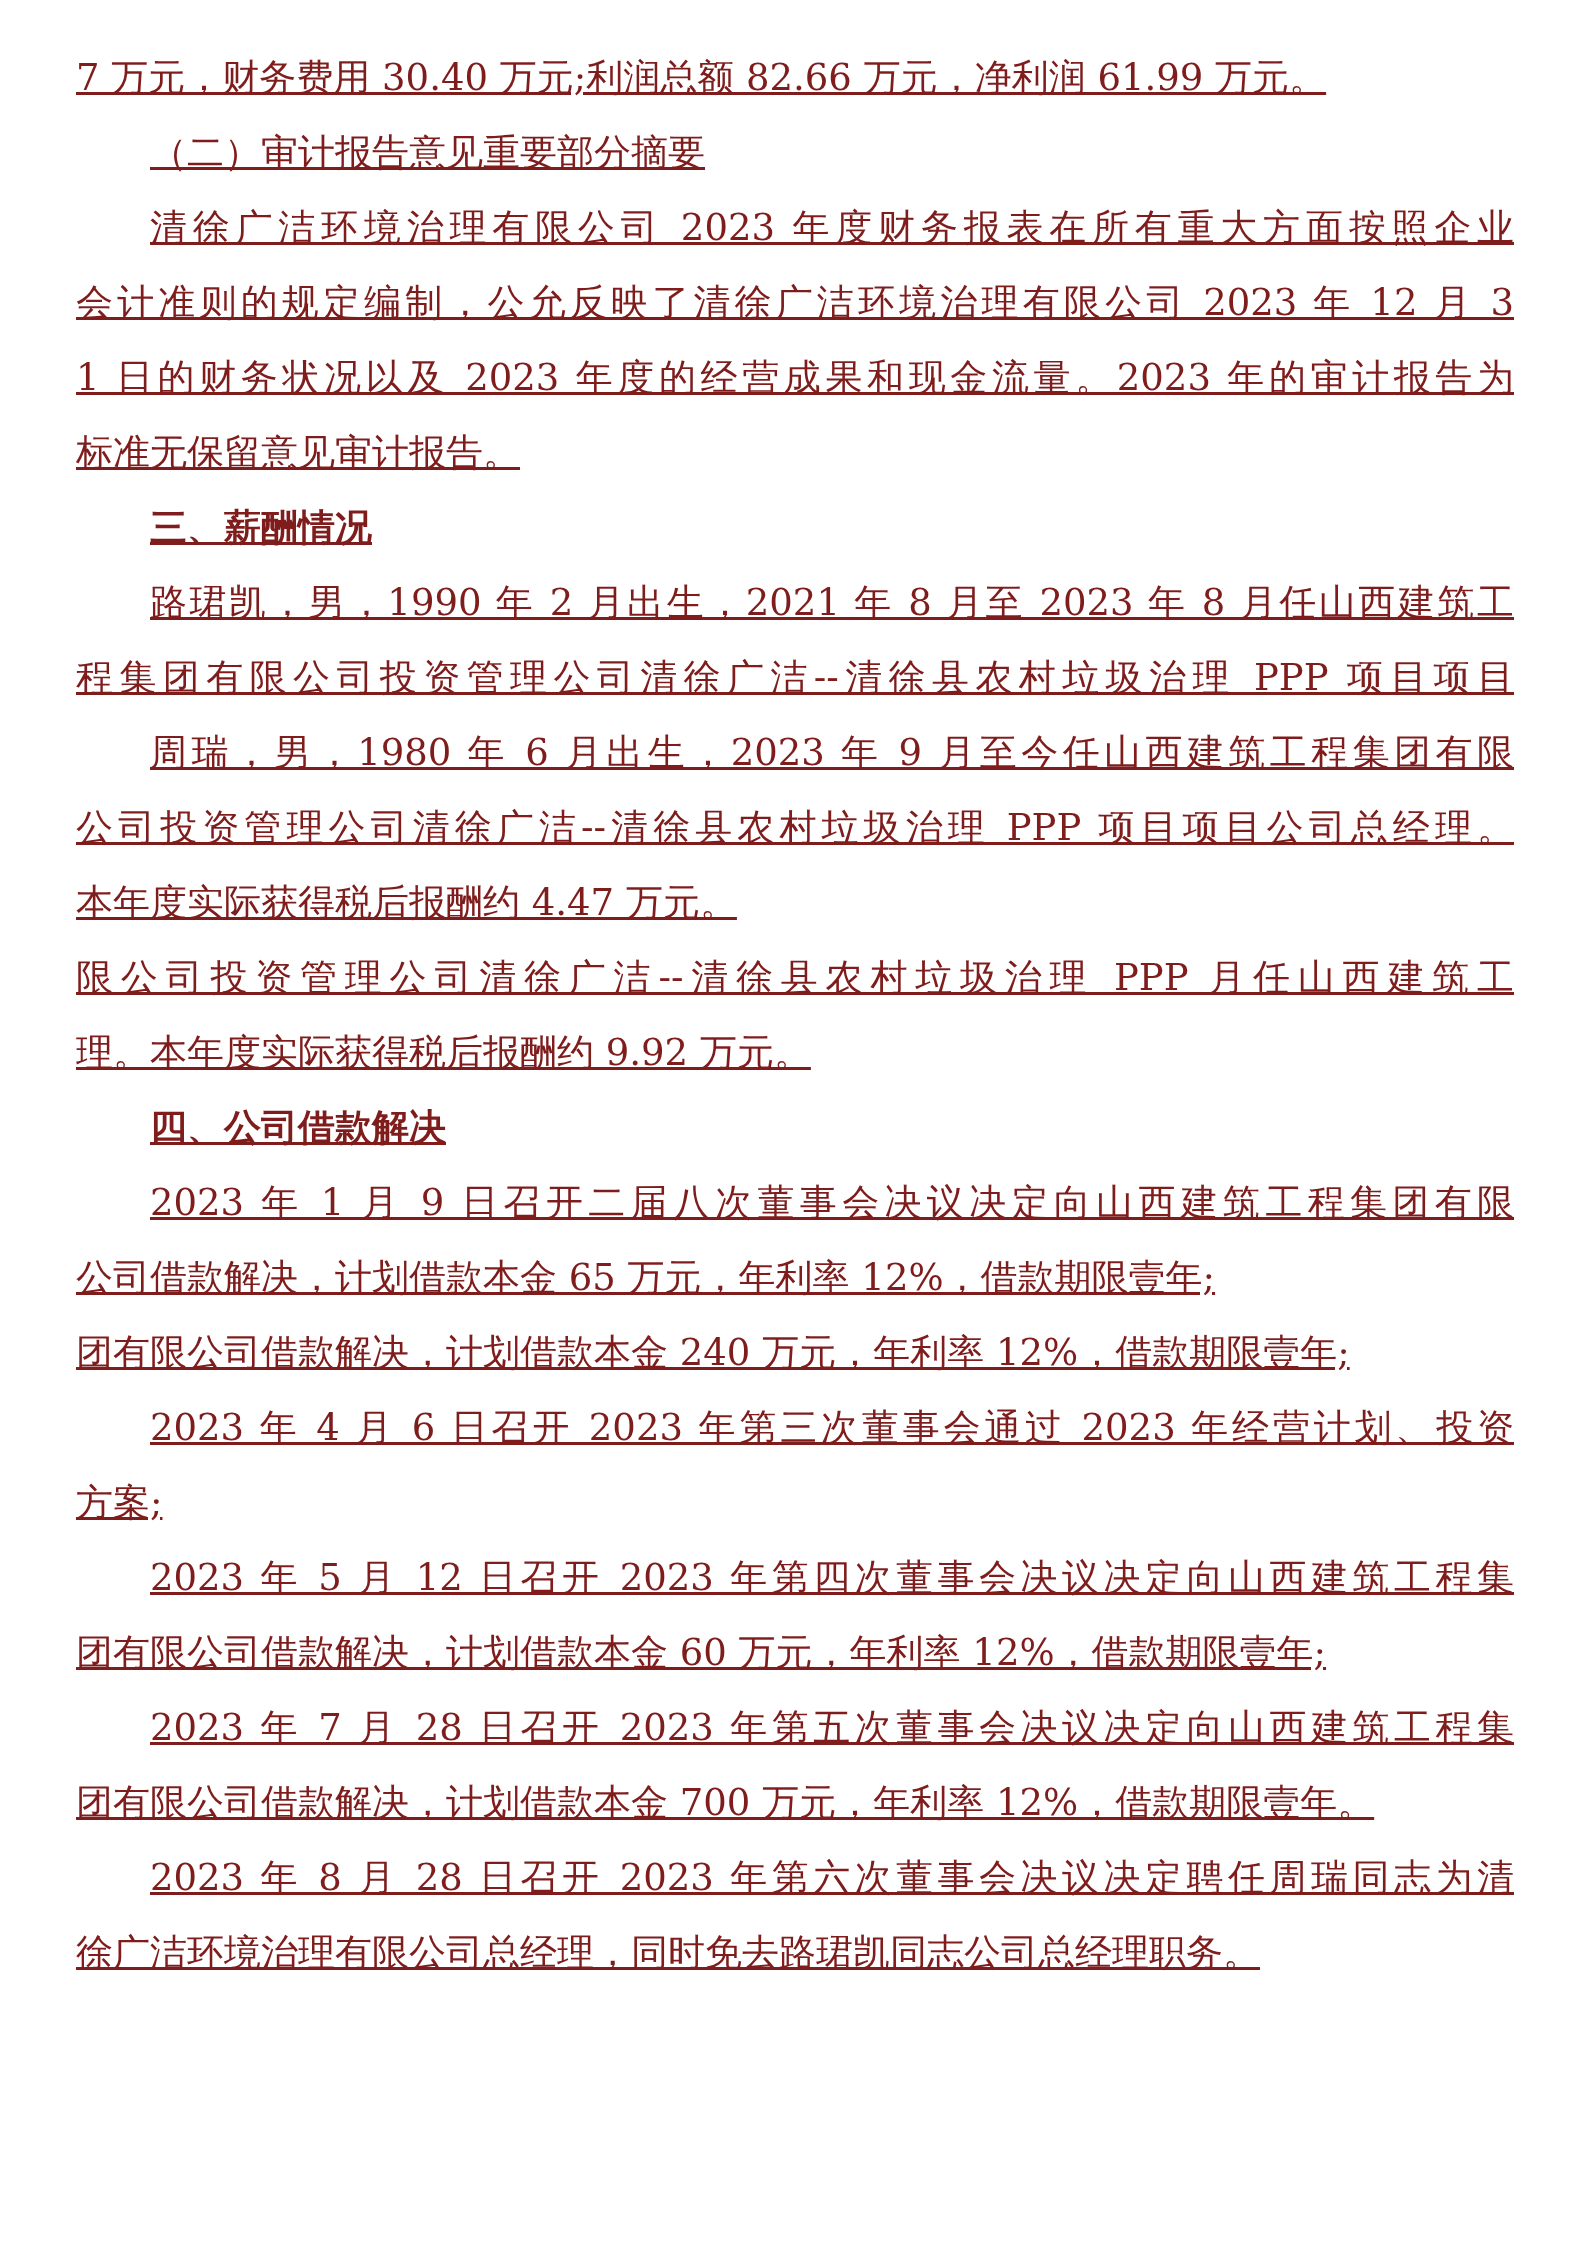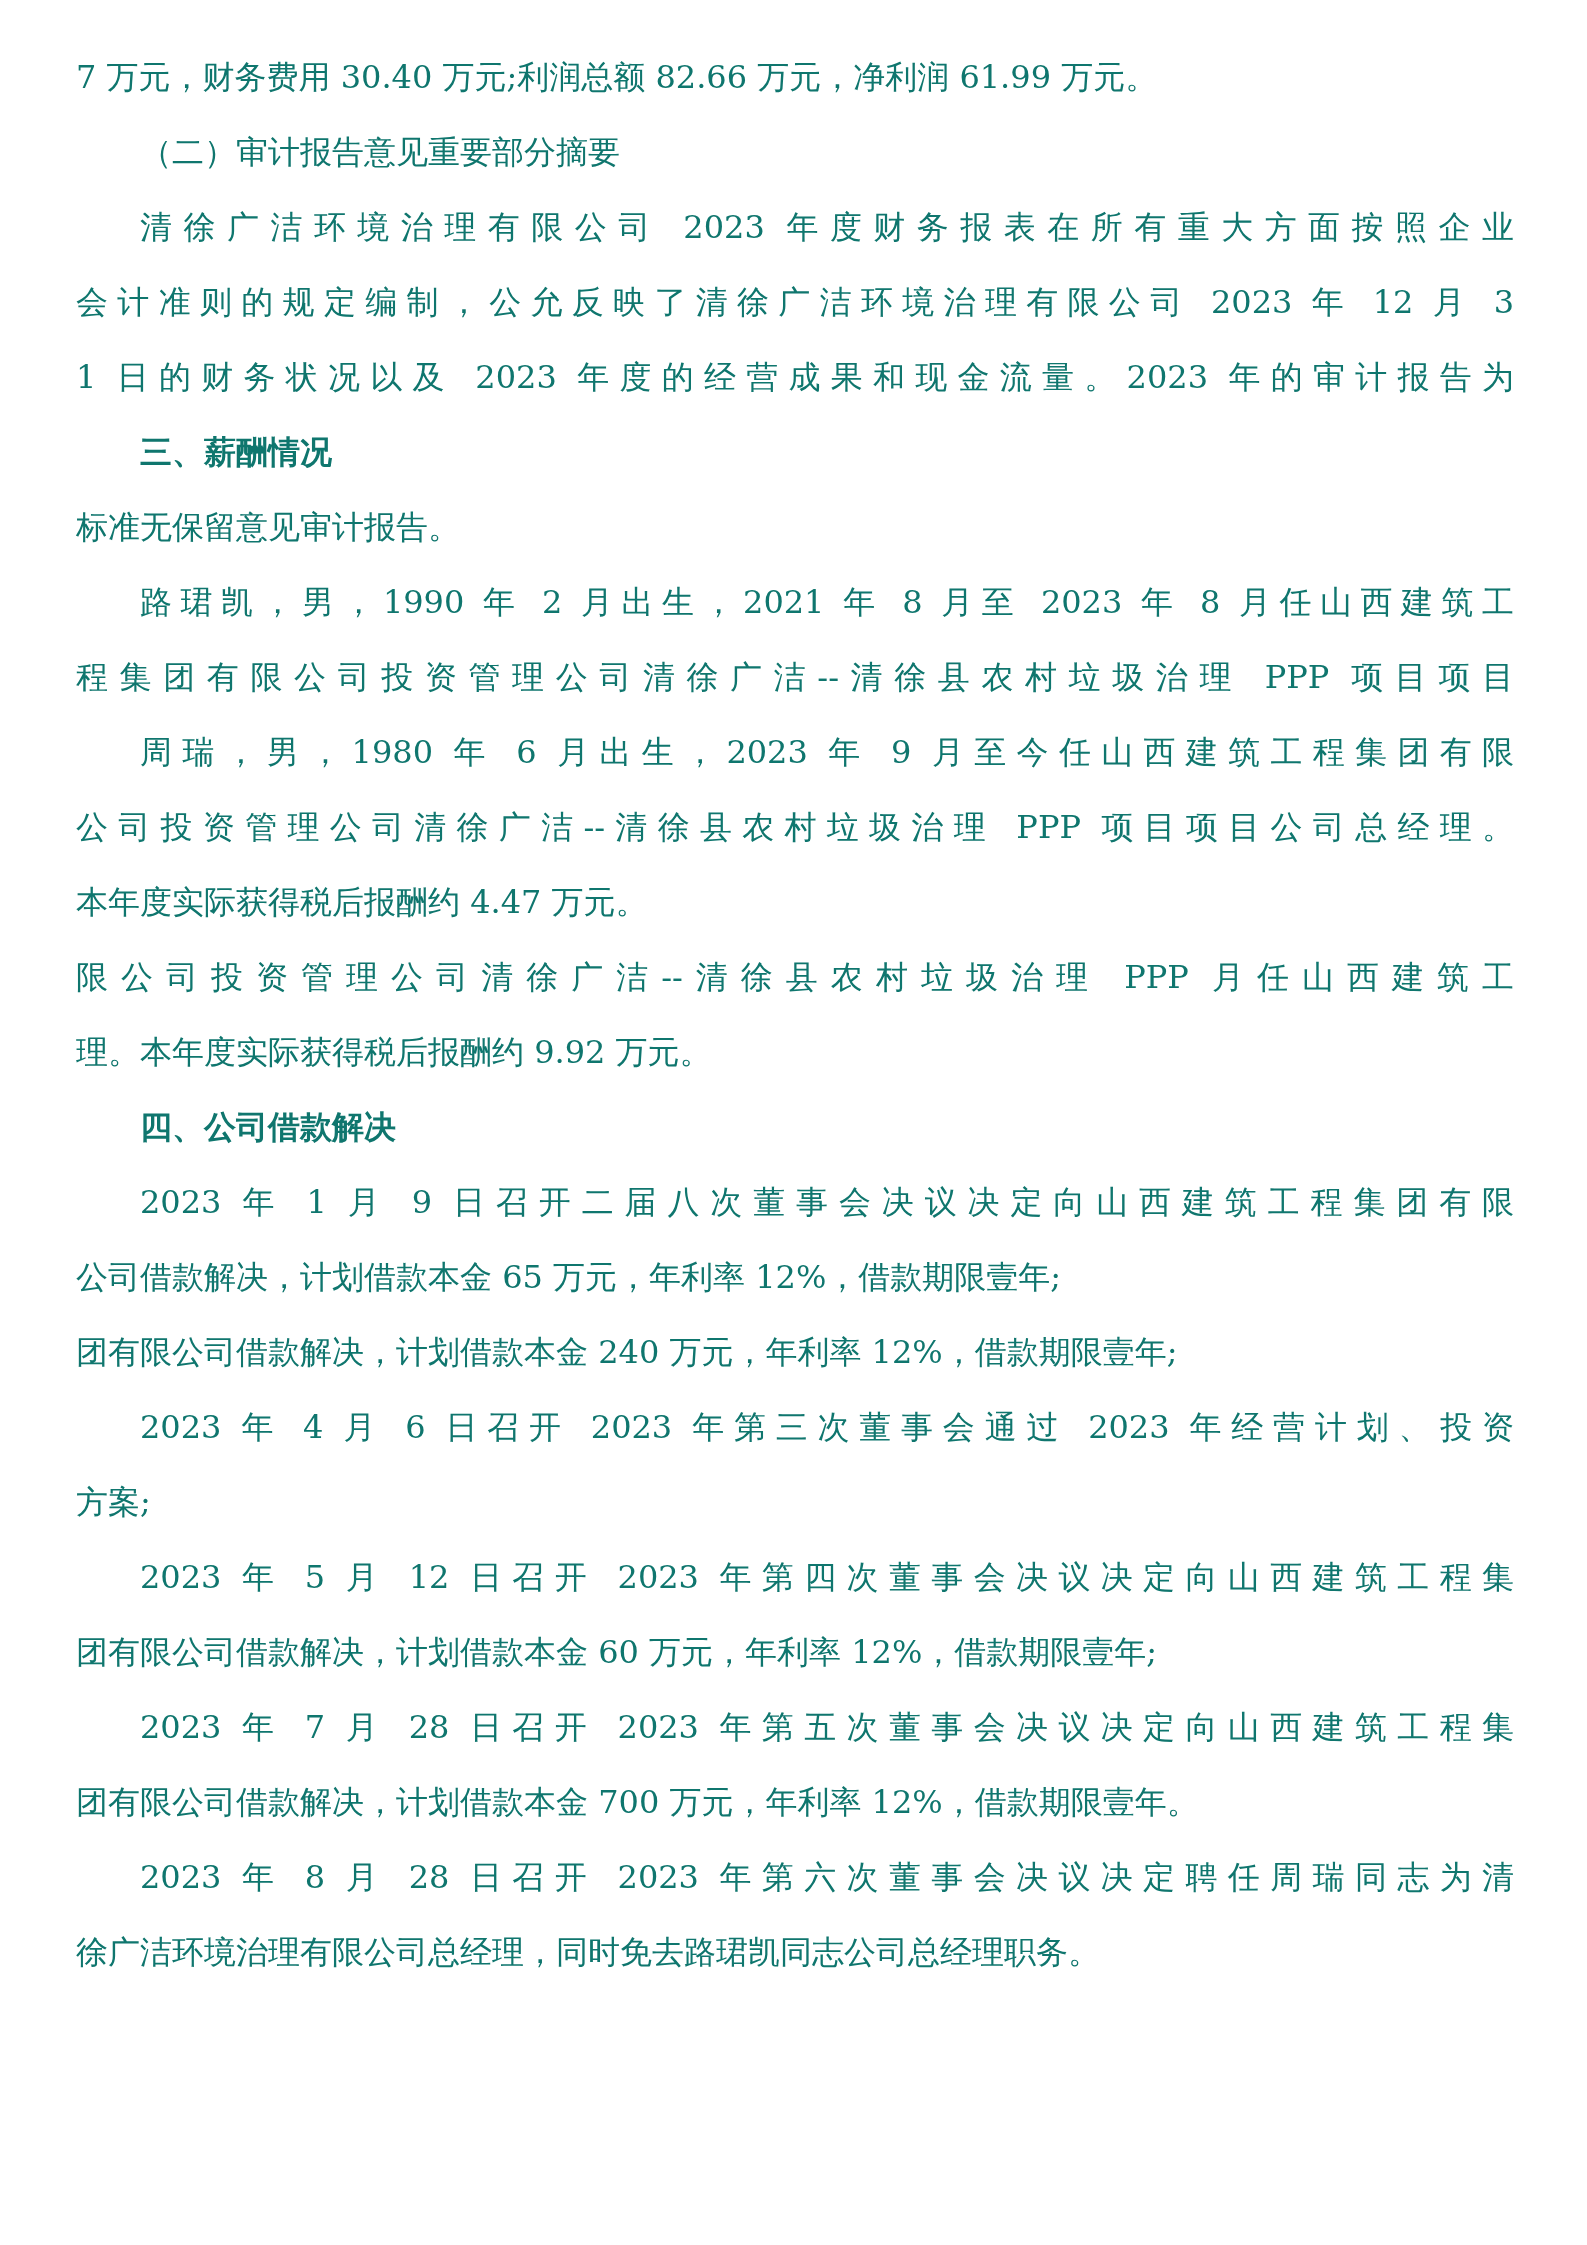--- a/index.html
+++ b/index.html
@@ -15,26 +15,27 @@
     box-sizing: border-box;
     padding: 40px 73px 0 76px;
     overflow: hidden;
     color: #000000;
   }
   .doc {
     width: 100%;
   }
   .line {
     font-family: "DejaVu Serif", "Liberation Serif", serif;
-    font-size: 32px;
+    font-size: 37px;
     line-height: 75px;
     height: 75px;
-    color: #0f766e;
+    color: #7f1d1d;
     text-align: justify;
     text-justify: inter-character;
+    text-decoration: underline;
   }
   .line.fill {
     text-align-last: justify;
   }
   .line.indent {
     text-indent: 2em;
   }
   .line.heading {
     font-family: "DejaVu Sans", "Liberation Sans", sans-serif;
     font-weight: 700;
@@ -43,22 +44,22 @@
 </head>
 <body>
 
 <div class="page">
   <div class="doc" id="doc-body">
       <div class="line">7 万元，财务费用 30.40 万元;利润总额 82.66 万元，净利润 61.99 万元。</div>
       <div class="line indent">（二）审计报告意见重要部分摘要</div>
       <div class="line fill indent">清徐广洁环境治理有限公司 2023 年度财务报表在所有重大方面按照企业</div>
       <div class="line fill">会计准则的规定编制，公允反映了清徐广洁环境治理有限公司 2023 年 12 月 3</div>
       <div class="line fill">1 日的财务状况以及 2023 年度的经营成果和现金流量。2023 年的审计报告为</div>
+      <div class="line">标准无保留意见审计报告。</div>
       <div class="line indent heading">三、薪酬情况</div>
-      <div class="line">标准无保留意见审计报告。</div>
       <div class="line fill indent">路珺凯，男，1990 年 2 月出生，2021 年 8 月至 2023 年 8 月任山西建筑工</div>
       <div class="line fill">程集团有限公司投资管理公司清徐广洁--清徐县农村垃圾治理 PPP 项目项目</div>
       <div class="line fill indent">周瑞，男，1980 年 6 月出生，2023 年 9 月至今任山西建筑工程集团有限</div>
       <div class="line fill">公司投资管理公司清徐广洁--清徐县农村垃圾治理 PPP 项目项目公司总经理。</div>
       <div class="line">本年度实际获得税后报酬约 4.47 万元。</div>
       <div class="line fill">限公司投资管理公司清徐广洁--清徐县农村垃圾治理 PPP 月任山西建筑工</div>
       <div class="line">理。本年度实际获得税后报酬约 9.92 万元。</div>
       <div class="line indent heading">四、公司借款解决</div>
       <div class="line fill indent">2023 年 1 月 9 日召开二届八次董事会决议决定向山西建筑工程集团有限</div>
       <div class="line">公司借款解决，计划借款本金 65 万元，年利率 12%，借款期限壹年;</div>

